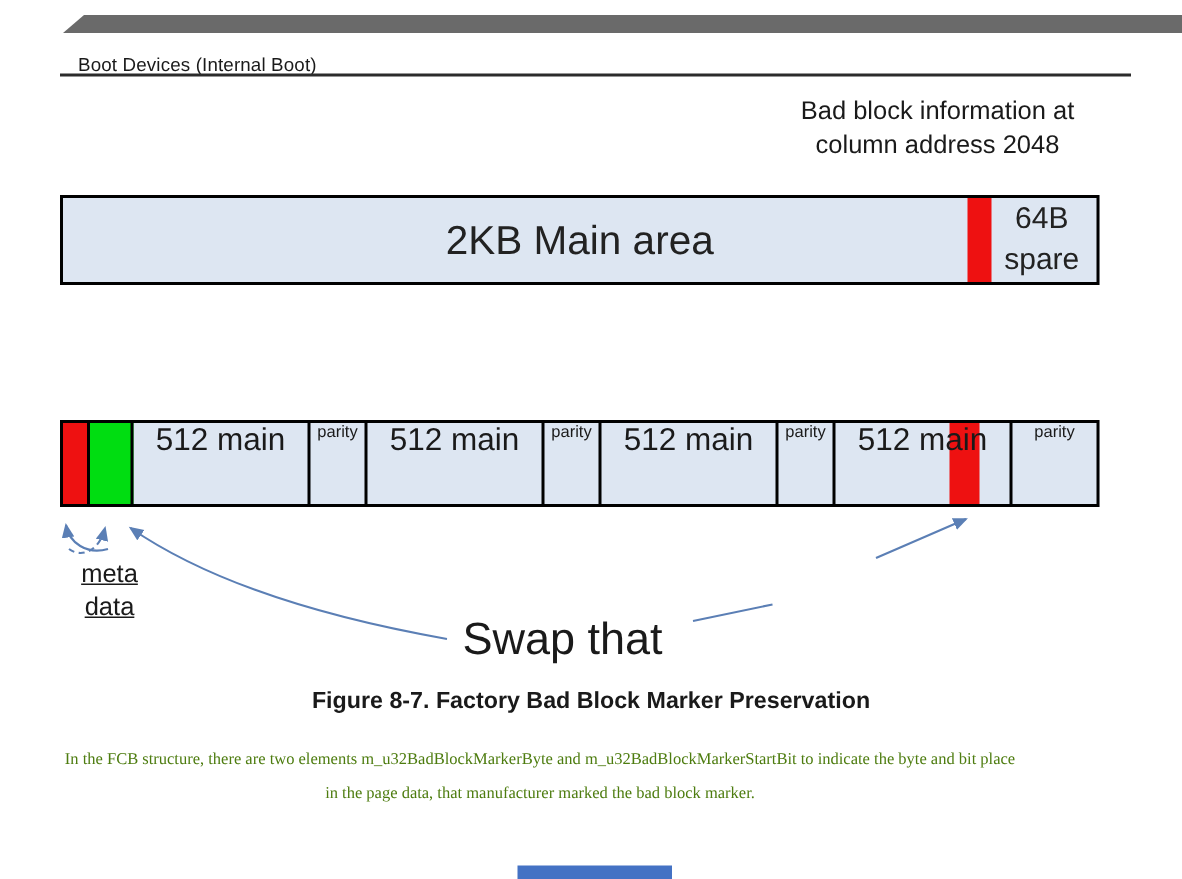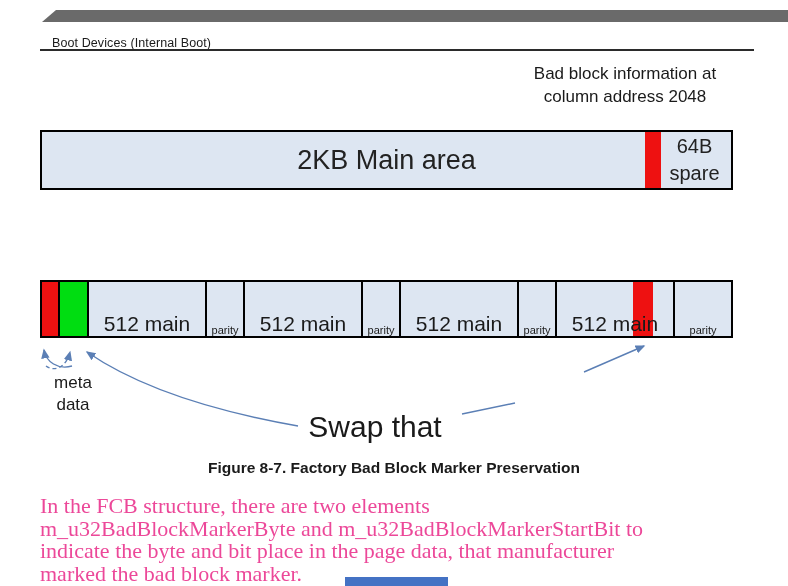--- a/index.html
+++ b/index.html
@@ -43,47 +43,48 @@
     position:absolute;left:617px;top:1px;width:71px;height:54px;
     text-align:center;font-size:20px;line-height:27px;color:#222;
   }
 
   
   .page-row{
     left:40px;top:280px;width:693px;height:58px;box-sizing:border-box;
     display:flex;border:2px solid #000;background:var(--blockfill,#dde6f2);
   }
   .cell{box-sizing:border-box;border-right:2px solid #000;height:100%;
-    display:flex;align-items:flex-end;justify-content:center;position:relative;}
+    display:flex;align-items:flex-start;justify-content:center;position:relative;}
   .cell:last-child{border-right:none;flex:1;}
   .c-red{width:18px;background:var(--red,#ee1111);}
   .c-green{width:29px;background:var(--green,#00dd11);}
   .c-main{width:118px;font-size:21px;color:#1a1a1a;}
   .c-parity{width:38px;font-size:11px;color:#1a1a1a;}
   .c-main .stripe{
     position:absolute;left:76px;top:0;width:20px;height:100%;
     background:var(--red,#ee1111);z-index:0;
   }
   .c-main span{position:relative;z-index:1;}
 
   
   .meta-label{left:38px;top:372px;width:70px;text-align:center;
-    font-size:17px;line-height:22px;}
+    font-size:17px;line-height:22px;text-decoration:underline;}
   .swap-label{left:268px;top:410px;width:214px;text-align:center;font-size:30px;}
   .bad4-label{left:512px;top:375px;width:268px;text-align:center;
     font-size:17px;line-height:22px;}
   .bad4-label sup{font-size:11px;}
 
   .fig-caption{left:0;top:459px;width:788px;text-align:center;
     font-size:15.5px;font-weight:bold;}
 
   .body-text{
     left:40px;top:495px;width:640px;
-    font-family:"Liberation Serif", serif;font-size:22px;line-height:22.5px;
-    color:#ec4899;
+    font-family:"Liberation Serif", serif;font-size:11px;line-height:22.5px;
+    color:#4d7c0f;
+    text-align:center;
   }
 
   .bottom-bar{left:345px;top:577px;width:103px;height:9px;
     background:var(--bottombar,#4472c4);}
 
   svg.connectors{position:absolute;left:0;top:0;pointer-events:none;}
   .connector{stroke:var(--arrow,#5b7fb5);stroke-width:1.4;fill:none;}
   .connector.dashed{stroke-dasharray:4 3;}
   .ah{fill:var(--arrow,#5b7fb5);}
 </style>

